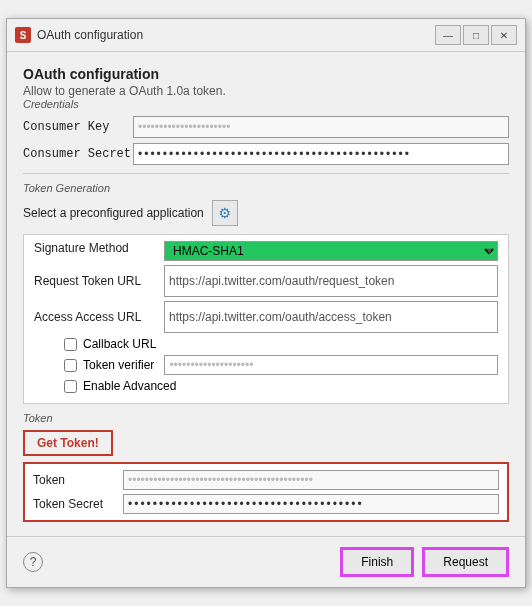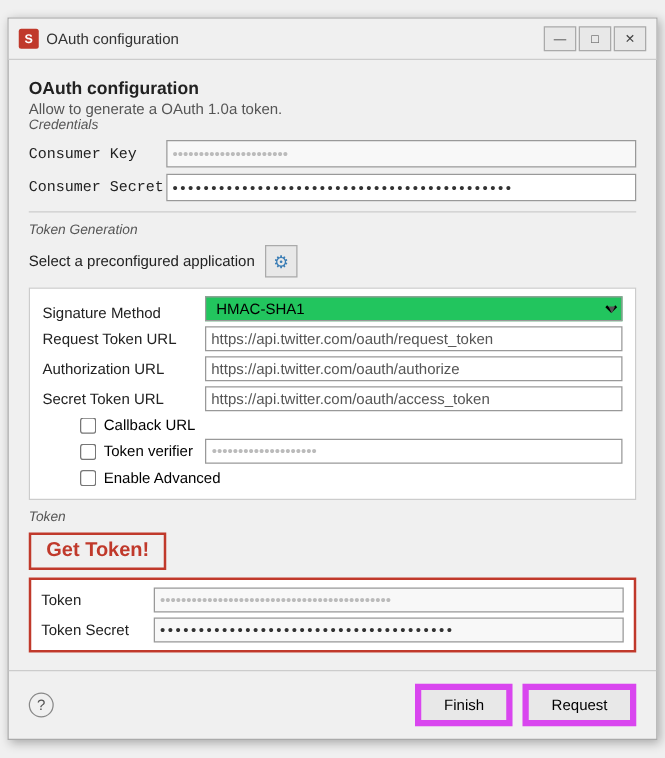--- a/index.html
+++ b/index.html
@@ -151,30 +151,30 @@
       margin-bottom: 4px;
     }
     .inner-field-label {
       width: 130px;
       font-size: 12px;
       color: #222;
       flex-shrink: 0;
     }
     .inner-field-input {
       flex: 1;
-      height: 20px;
+      height: 32px;
       border: 1px solid #999;
       padding: 1px 4px;
       font-size: 12px;
       background: white;
       color: #555;
     }
     .select-row {
       display: flex;
-      align-items: flex-end;
+      align-items: flex-start;
       margin-bottom: 4px;
     }
     .select-label {
       width: 130px;
       font-size: 12px;
       color: #222;
       flex-shrink: 0;
     }
     .select-wrapper {
       flex: 1;
@@ -218,21 +218,21 @@
       color: #888;
       margin-left: 4px;
     }
     .token-section {
       margin-top: 6px;
     }
     .get-token-btn {
       padding: 4px 12px;
       border: 2px solid #c0392b;
       background: #f0f0f0;
-      font-size: 16px;
+      font-size: 12px;
       font-weight: bold;
       color: #c0392b;
       cursor: pointer;
       margin-bottom: 6px;
       text-align: center;
     }
     .token-result-box {
       border: 2px solid #c0392b;
       padding: 6px 8px;
       background: white;
@@ -270,21 +270,21 @@
       justify-content: space-between;
       padding: 10px 16px 10px 16px;
       border-top: 1px solid #ccc;
     }
     .footer-right {
       display: flex;
       gap: 8px;
     }
     .footer-btn {
       padding: 5px 18px;
-      border: 5px solid #d946ef;
+      border: 3px solid #d946ef;
       background: #e8e8e8;
       font-size: 12px;
       cursor: pointer;
     }
     .help-icon {
       width: 20px;
       height: 20px;
       border-radius: 50%;
       border: 1px solid #888;
       display: flex;
@@ -346,27 +346,23 @@
               <option>PLAINTEXT</option>
             </select>
           </div>
         </div>
 
         <div class="inner-field-row">
           <span class="inner-field-label">Request Token URL</span>
           <input class="inner-field-input" type="text" value="https://api.twitter.com/oauth/request_token" style="">
         </div>
 
+
         <div class="inner-field-row">
-          <span class="inner-field-label">Authorization URL</span>
-          <input class="inner-field-input" type="text" value="https://api.twitter.com/oauth/authorize" style="">
-        </div>
-
-        <div class="inner-field-row">
-          <span class="inner-field-label">Secret Token URL</span>
+          <span class="inner-field-label">Access Access URL</span>
           <input class="inner-field-input" type="text" value="https://api.twitter.com/oauth/access_token" style="">
         </div>
 
         <div class="checkbox-row">
           <input type="checkbox" style="">
           <span>Callback URL</span>
         </div>
 
         <div class="checkbox-row">
           <input type="checkbox" style="">

